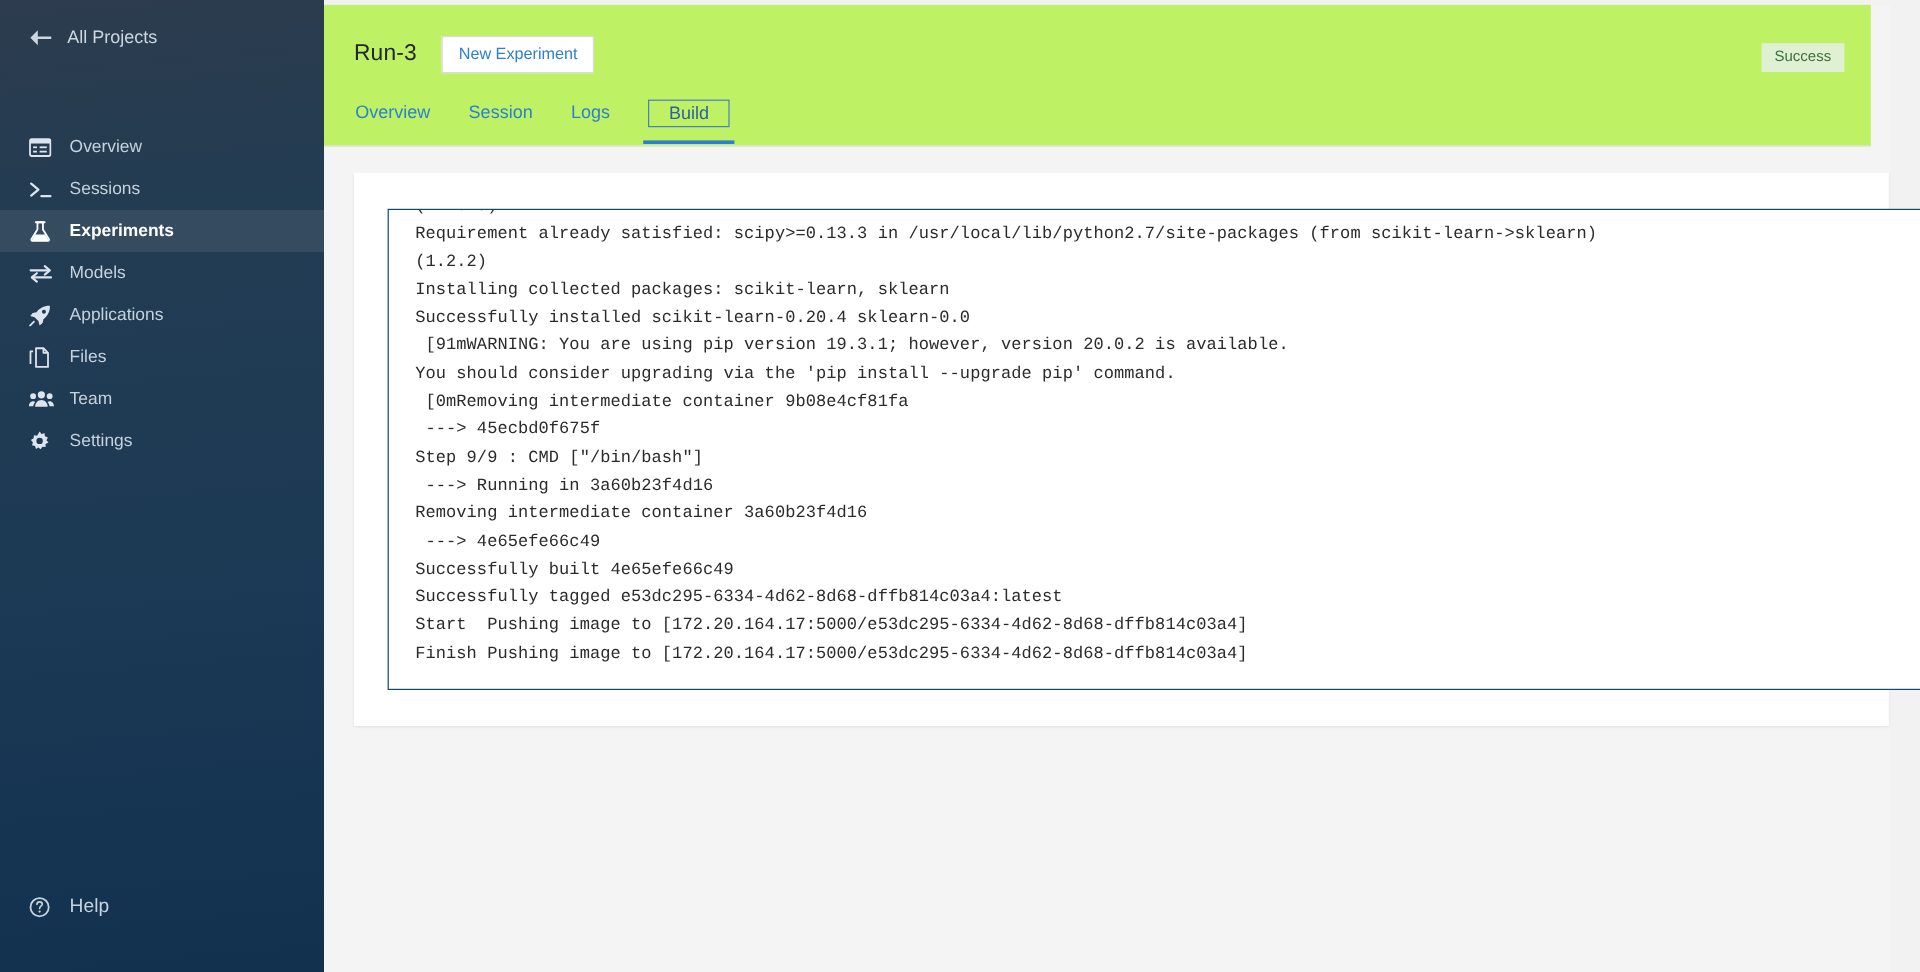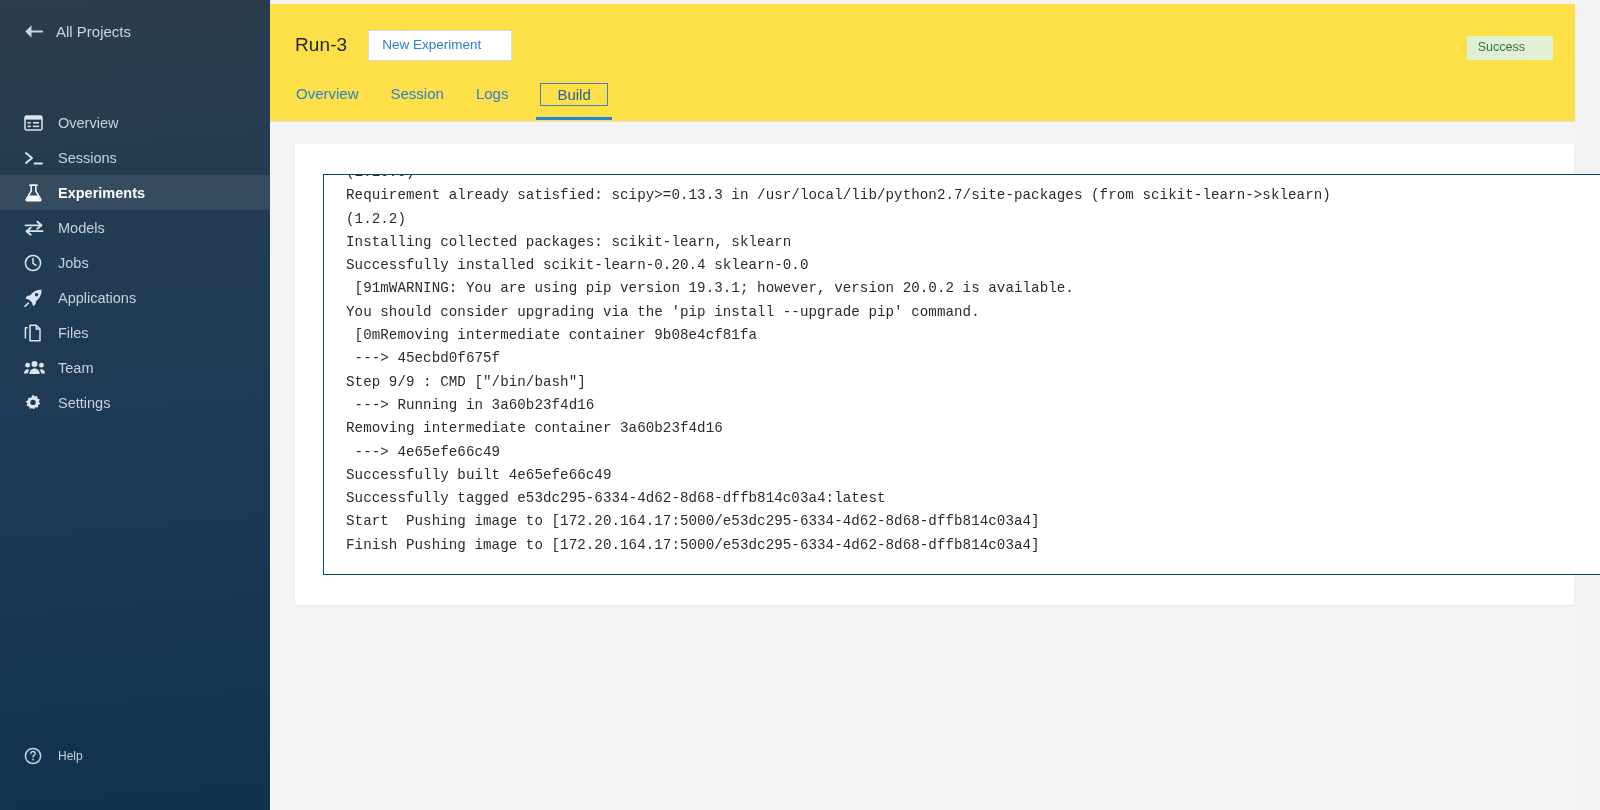--- a/index.html
+++ b/index.html
@@ -54,61 +54,61 @@
     color: #ffffff; font-weight: bold;
   }
   .nav-item.active .ic { color: #ffffff; }
   .nav-item.active::after {
     content: ""; position: absolute; right: 0; top: 0;
     width: 5px; height: 100%; background: #63b3f0;
   }
   #help-item {
     position: absolute; bottom: 38px; left: 0; right: 0;
     display: flex; align-items: center; height: 32px; padding-left: 24px;
-    font-size: 12px; color: #c6d2dd; cursor: pointer;
+    font-size: 16px; color: #c6d2dd; cursor: pointer;
   }
   #help-item .ic { width: 30px; display: flex; align-items: center; }
   #help-item .lbl { margin-left: 4px; }
 
   
   #main {
     position: absolute; top: 0; left: 270px; width: 1330px; height: 810px;
     background: #f2f2f2;
   }
   #main-inner { position: absolute; top: 4px; left: 0; right: 25px; bottom: 0; background: #f4f4f4; }
 
   #page-header {
-    position: absolute; top: 0; left: 0; right: 0; height: 118px;
-    background: #fde047;
+    position: absolute; top: 0; left: 0; right: 16px; height: 118px;
+    background: #bef264;
   }
   #title-row {
     display: flex; align-items: center;
     padding: 26px 0 0 25px;
   }
   #run-title {
     font-size: 19px; color: #23272b; font-weight: normal;
     letter-spacing: .1px;
   }
   #new-experiment-btn {
     margin-left: 21px;
     background: #ffffff;
     border: 1px solid #dadada;
     color: #2c7fd1;
     font-size: 13.5px;
     font-family: "Liberation Sans", sans-serif;
-    padding: 7px 30px 8px 13px;
+    padding: 7px 13px 8px 13px;
     cursor: pointer;
     line-height: 1;
   }
   #status-badge {
     position: absolute; top: 32px; right: 22px;
     background: #dff0d3;
     color: #3c703c;
     font-size: 12.5px;
-    padding: 5px 28px 6px 11px;
+    padding: 5px 11px 6px 11px;
     line-height: 1;
   }
 
   #tabs {
     position: absolute; left: 25px; right: 0; top: 78px; height: 40px;
     display: flex; align-items: flex-start;
   }
   .tab {
     position: relative;
     font-size: 15px; color: #2c7fd1;
@@ -215,29 +215,20 @@
         <svg width="20" height="16" viewBox="0 0 20 16">
           <path d="M1.5 5.3 H17" stroke="currentColor" stroke-width="1.8" stroke-linecap="round"></path>
           <path d="M13.3 1.8 L17.5 5.3 L13.3 8.8" fill="none" stroke="currentColor" stroke-width="1.8" stroke-linecap="round" stroke-linejoin="round"></path>
           <path d="M18.5 11.2 H3" stroke="currentColor" stroke-width="1.8" stroke-linecap="round"></path>
           <path d="M6.7 7.7 L2.5 11.2 L6.7 14.7" fill="none" stroke="currentColor" stroke-width="1.8" stroke-linecap="round" stroke-linejoin="round"></path>
         </svg>
       </span>
       <span class="lbl">Models</span>
     </div>
 
-    <div class="nav-item">
-      <span class="ic">
-        <svg width="18" height="18" viewBox="0 0 18 18">
-          <circle cx="9" cy="9" r="7.6" fill="none" stroke="currentColor" stroke-width="1.5"></circle>
-          <path d="M9 4.6 V9.3 L12 11.3" fill="none" stroke="currentColor" stroke-width="1.5" stroke-linecap="round"></path>
-        </svg>
-      </span>
-      <span class="lbl">Jobs</span>
-    </div>
 
     <div class="nav-item">
       <span class="ic">
         <svg width="19" height="18" viewBox="0 0 19 18">
           <path d="M17.6 0.8 C13 0.6 9 2.6 6.4 6.2 L3.2 6.9 L1.2 9.4 L4.8 10.4 L8 13.6 L9 17.2 L11.5 15.2 L12.2 12 C15.8 9.4 17.8 5.4 17.6 0.8 Z" fill="currentColor"></path>
           <circle cx="12.6" cy="5.8" r="1.7" fill="#1d3a55"></circle>
           <path d="M1 17.4 L4.3 14.1" stroke="currentColor" stroke-width="1.5" stroke-linecap="round"></path>
         </svg>
       </span>
       <span class="lbl">Applications</span>

